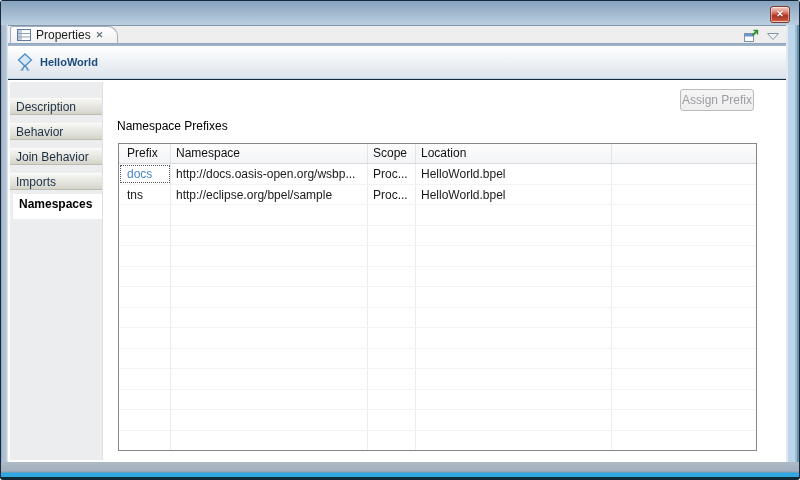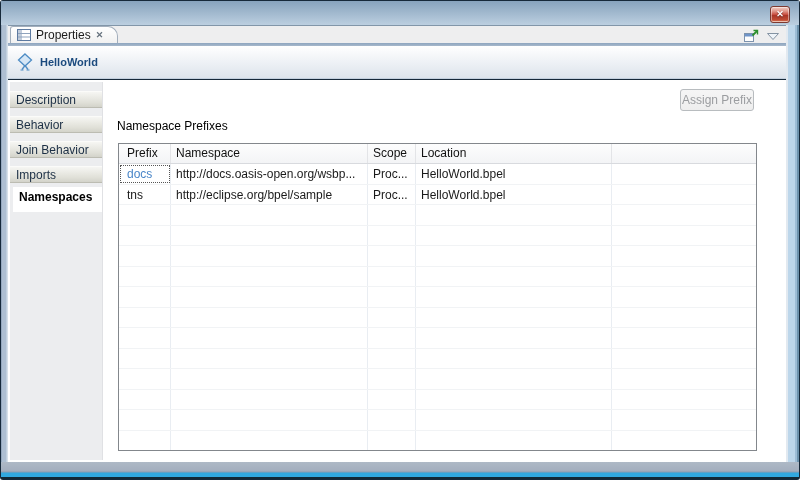--- a/index.html
+++ b/index.html
@@ -37,21 +37,21 @@
   .tab-close{font-size:9px;font-weight:bold;color:#66727e;line-height:1;}
   .tb-icons{position:absolute;top:29px;left:743px;display:flex;align-items:center;gap:6px;}
   
   .hdr{position:absolute;left:8px;top:46px;width:778px;height:33px;box-sizing:border-box;
     background:linear-gradient(#ffffff,#dde4ec);border-bottom:1px solid #c3d0de;
     display:flex;align-items:center;gap:7px;padding-left:9px;}
   .hdr .title{font-size:11px;font-weight:bold;color:#1b4a7e;}
   
   .body{position:absolute;left:8px;top:80px;width:778px;height:382px;background:#fff;}
   .side{position:absolute;left:2px;top:2px;width:93px;height:378px;background:#ecedef;
-    border-right:1px solid #e0e1e4;box-sizing:border-box;padding-top:9px;}
+    border-right:1px solid #e0e1e4;box-sizing:border-box;padding-top:16px;}
   .side-tab{height:17px;line-height:16px;margin-bottom:8px;box-sizing:border-box;
     padding-left:6px;color:#1c2f45;cursor:default;
     background:linear-gradient(#f6f6f3,#e0e0d8 70%,#d3d3ca);
     border-top:1px solid #fbfbf9;border-bottom:1px solid #bcbcb2;}
   .side-tab.selected{background:#fff;border:none;font-weight:bold;color:#000;
     height:25px;line-height:20px;margin:-4px 0 0 3px;}
   .assign-btn{position:absolute;left:672px;top:9px;width:74px;height:22px;box-sizing:border-box;
     border:1px solid #b8bcbf;border-radius:3px;background:linear-gradient(#f5f5f5,#eeeeee);
     color:#9b9da0;text-align:center;line-height:20px;}
   .tbl-label{position:absolute;left:109px;top:38px;height:16px;line-height:16px;color:#000;}

